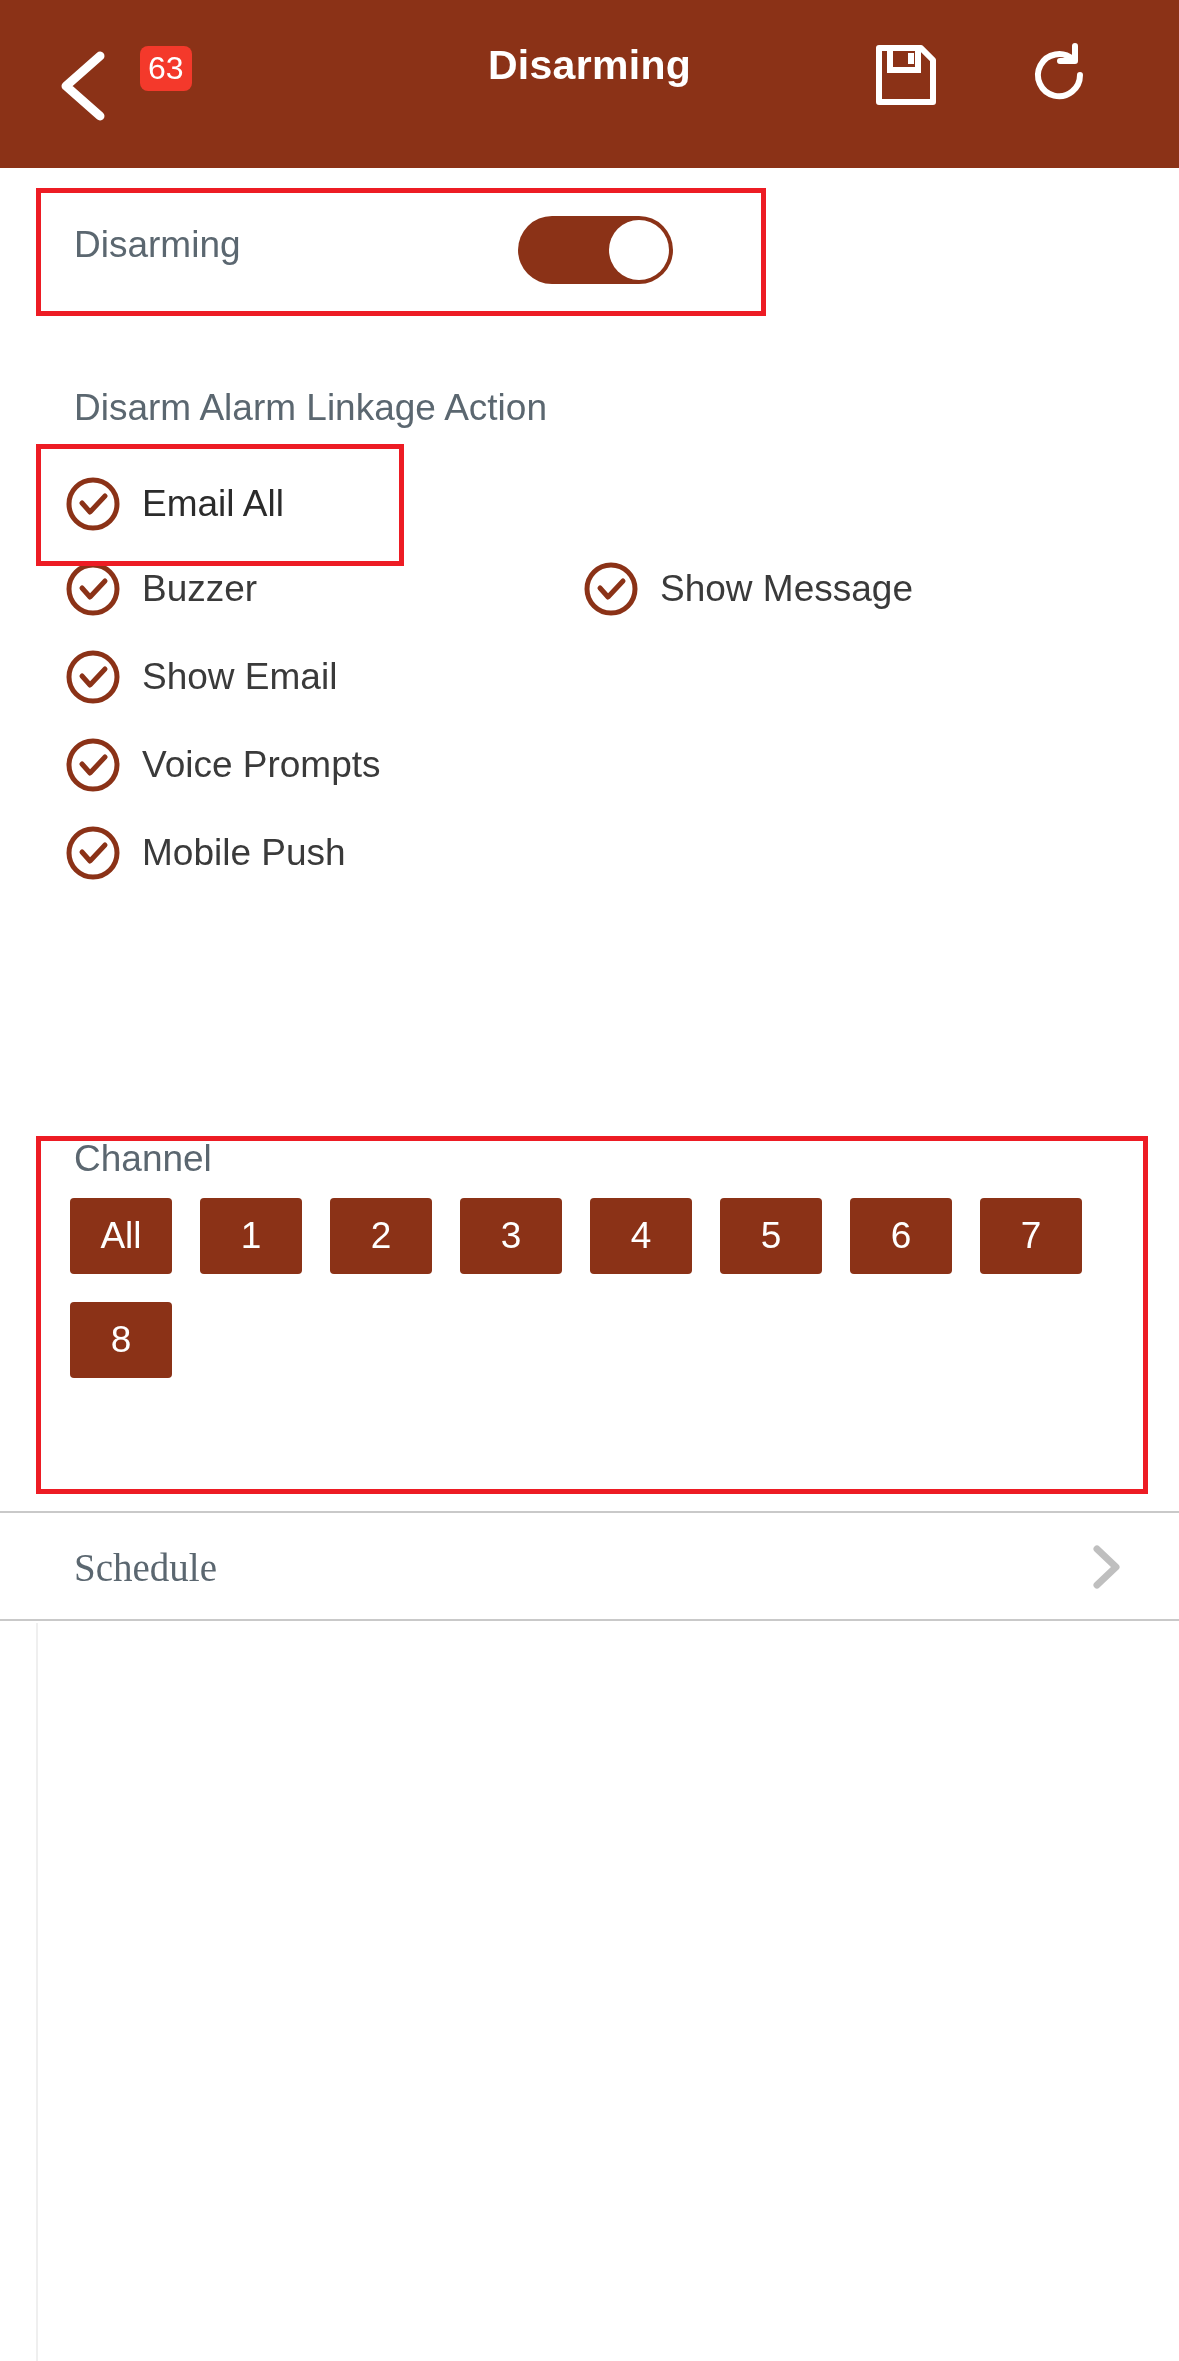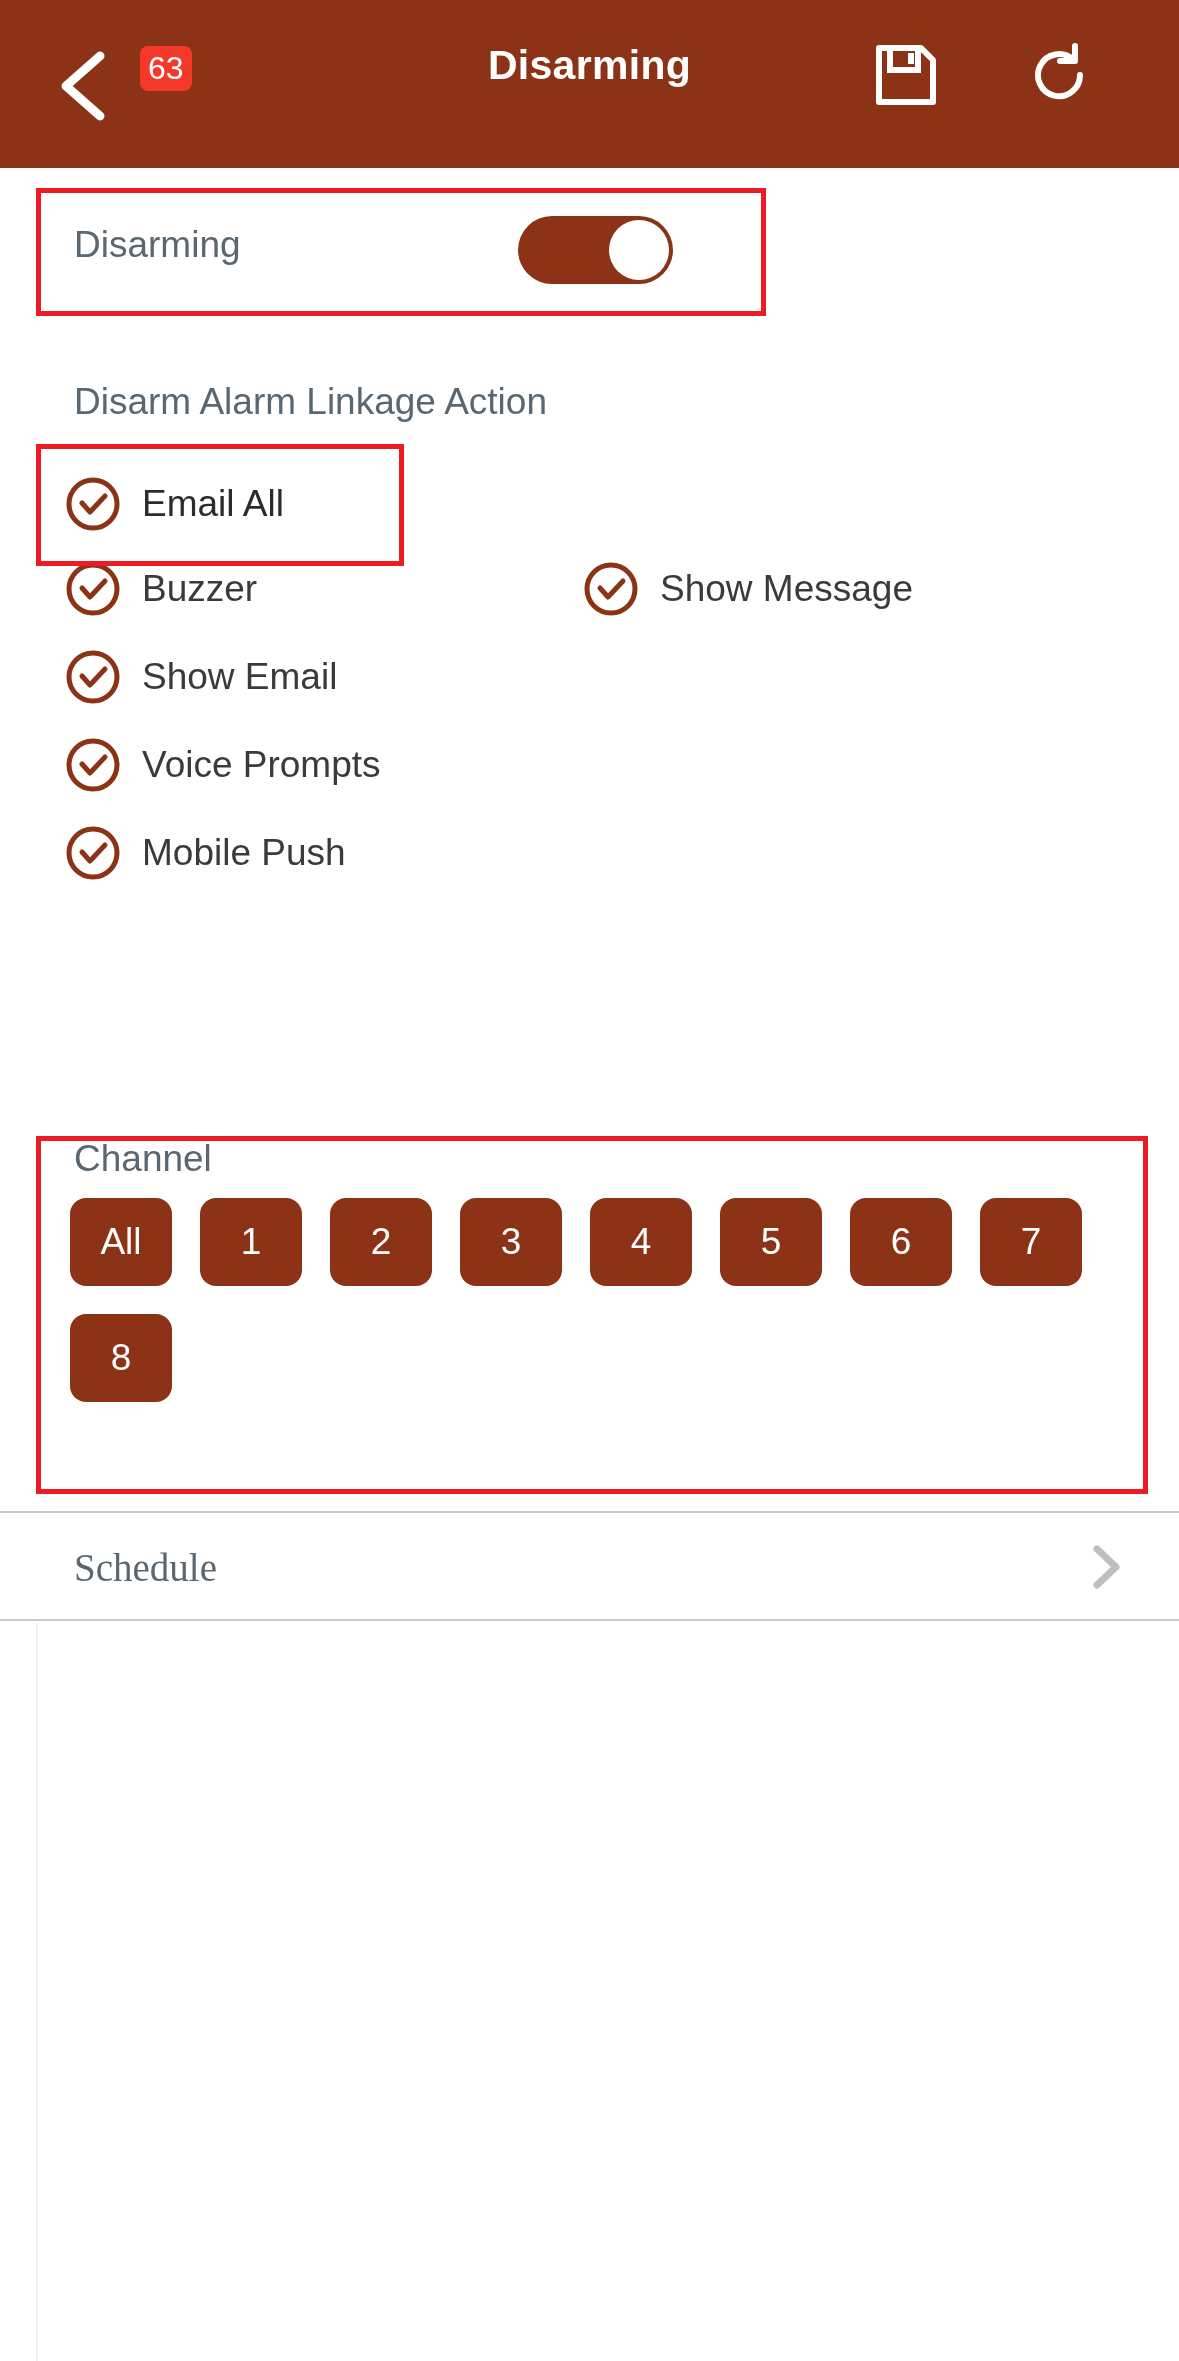--- a/index.html
+++ b/index.html
@@ -119,21 +119,21 @@
     width: 60px;
     height: 60px;
     border-radius: 30px;
     background: #ffffff;
   }
 
   
   #linkage-section-title {
     position: absolute;
     left: 74px;
-    top: 213px;
+    top: 219px;
     font-size: 37px;
     color: #5B6770;
     text-align: right;
   }
 
   
   #select-all-row {
     position: absolute;
     left: 64px;
     top: 300px;
@@ -195,22 +195,22 @@
     position: absolute;
     left: 70px;
     top: 78px;
     width: 1040px;
     display: flex;
     flex-wrap: wrap;
     gap: 28px 28px;
   }
   .chip {
     width: 102px;
-    height: 88px;
-    border-radius: 16px;
+    height: 76px;
+    border-radius: 4px;
     background: #8B3217;
     color: #ffffff;
     font-size: 37px;
     display: flex;
     align-items: center;
     justify-content: center;
     cursor: pointer;
     box-sizing: border-box;
   }
 

